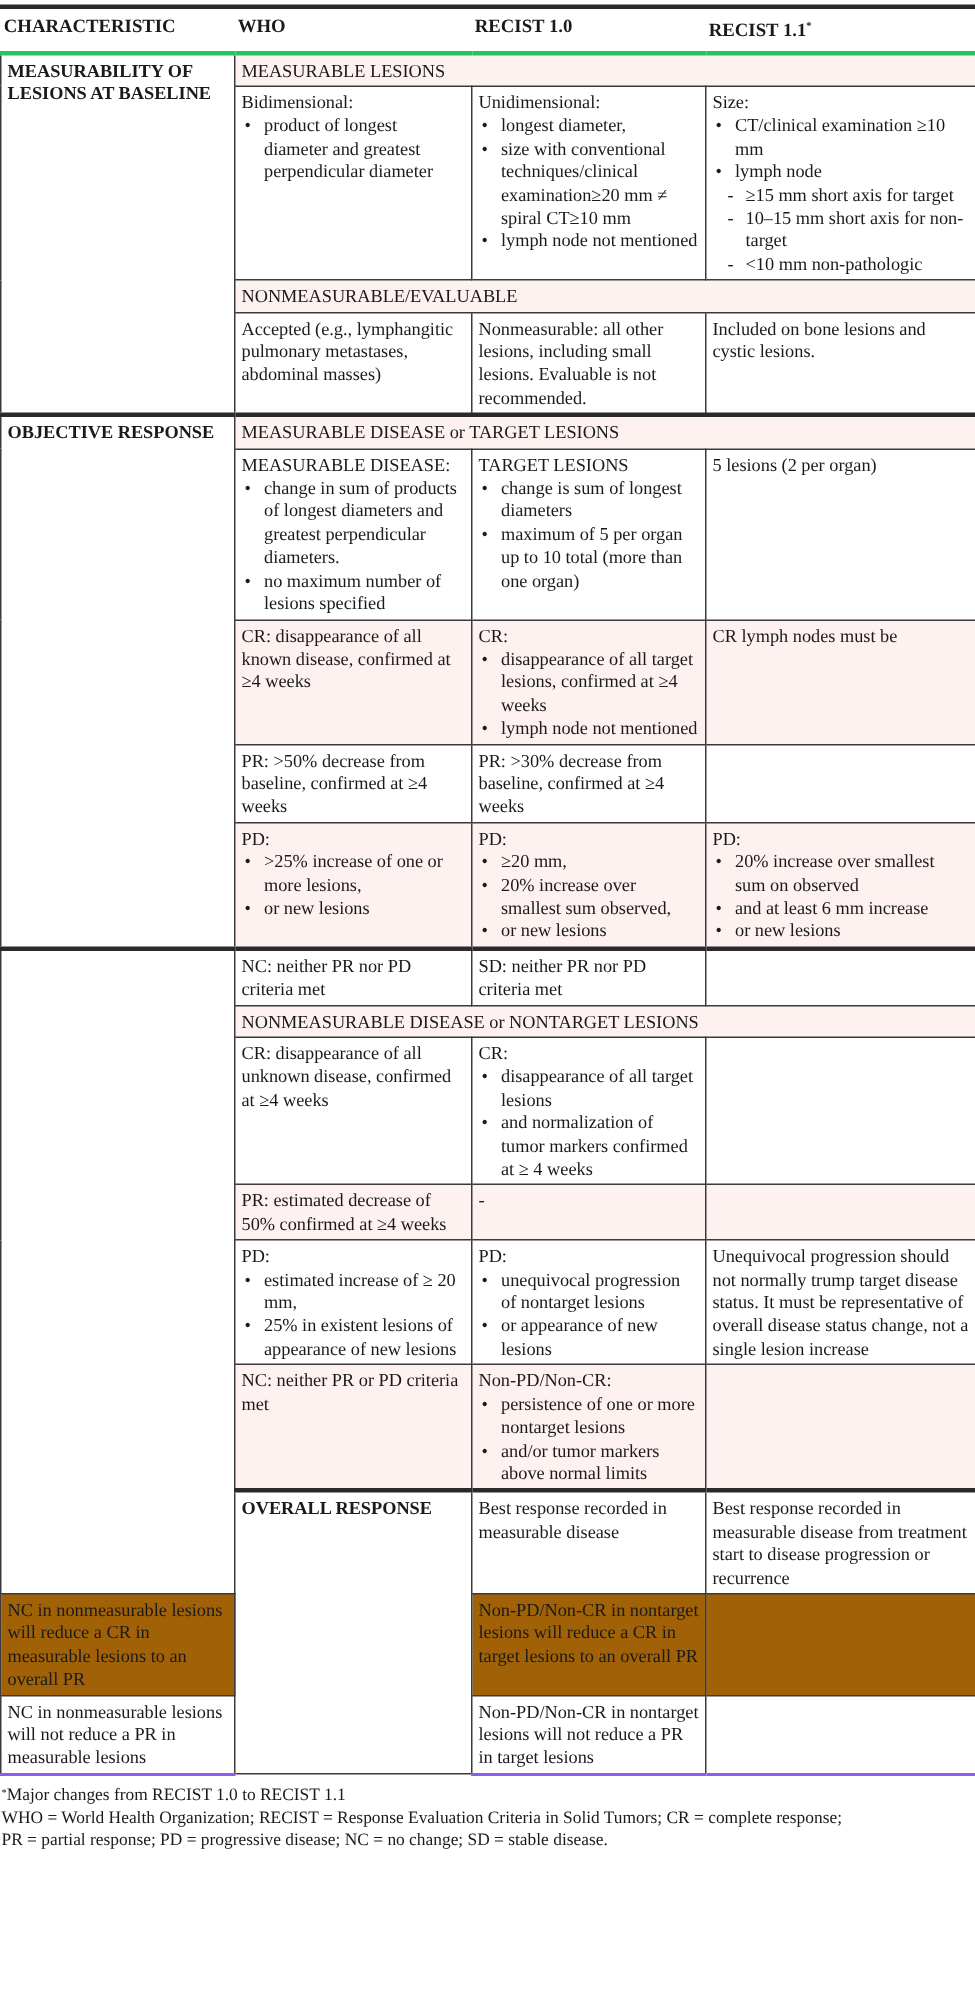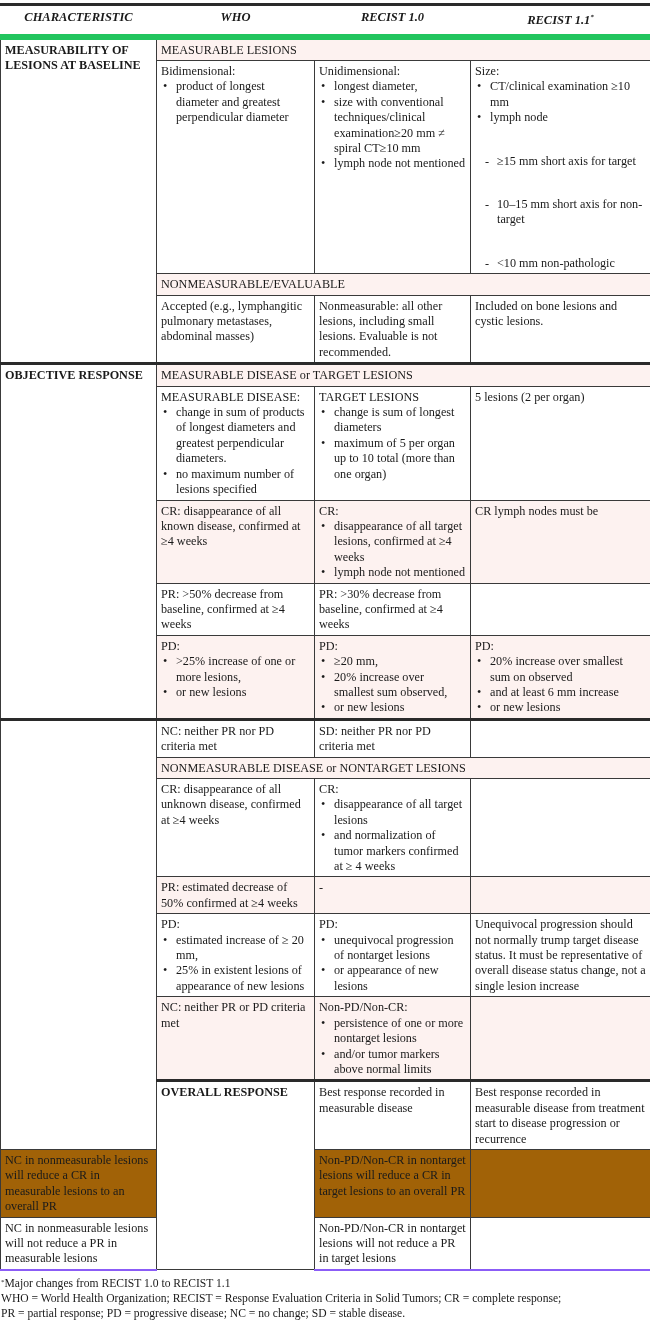--- a/index.html
+++ b/index.html
@@ -19,39 +19,38 @@
   table.main td, table.main th {
     border: 1px solid #3a3a3a;
     vertical-align: top;
     padding: 3px 4px 2px 4px;
   }
   table.main thead th {
     border: none;
     font-weight: bold;
     font-size: 12.5px;
     padding: 4px 2px 5px 2px;
-    text-align: center;
-    border-bottom: 6px solid #22c55e;
-    font-style: italic;
+    text-align: left;
+    border-bottom: 3px solid #22c55e;
   }
   td.group {
     font-weight: bold;
     vertical-align: middle;
     padding-left: 4px;
     border-left: 2px solid #3a3a3a;
   }
   tr.groupstart td { border-top: 3px solid #2a2a2a; }
   td.last { border-right: 2px solid #3a3a3a; }
   .pink { background: #fdf2f0; padding-left: 24px; }
   td.subhdr { padding: 3px 4px 3px 4px; }
   ul.b { margin: 0; padding: 0; list-style: none; }
   ul.b li { position: relative; padding-left: 15px; }
   ul.b li::before { content: "•"; position: absolute; left: 2px; }
   ul.d { margin: 0; padding: 0; list-style: none; }
-  ul.d li { position: relative; padding-left: 22px; margin-top: 28px; }
+  ul.d li { position: relative; padding-left: 22px; }
   ul.d li::before { content: "-"; position: absolute; left: 10px; }
   tr.bottom td { border-bottom: 2px solid #8b5cf6; }
   .foot { font-size: 11.6px; line-height: 15px; padding: 5px 0 0 1px; }
   .foot sup { font-size: 7px; vertical-align: top; position: relative; top: -1px; }
   th sup { font-size: 7px; }
 </style>
 </head>
 <body>
 
 <div class="topline"></div>

